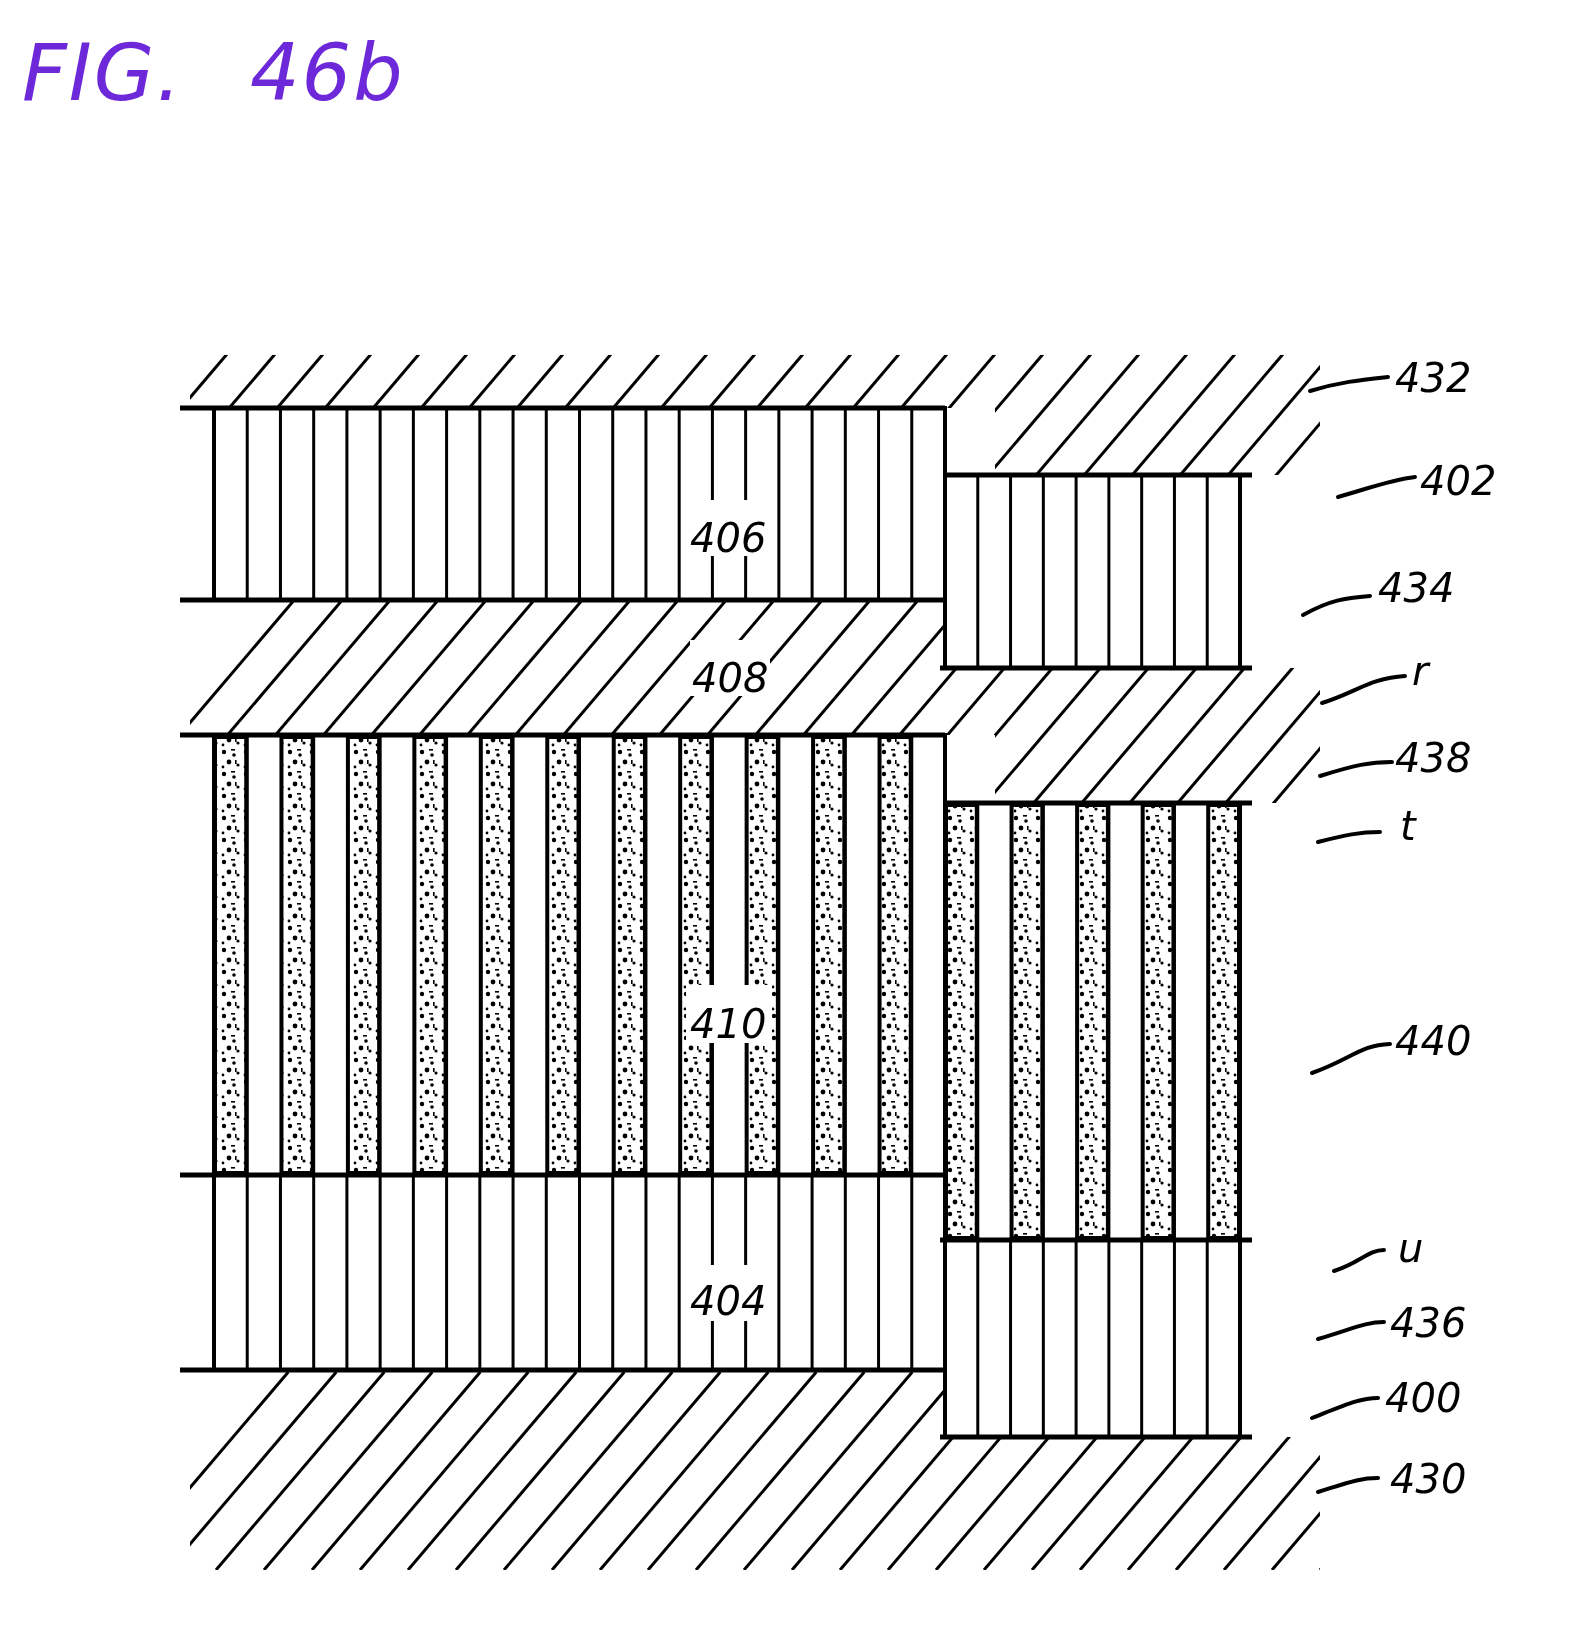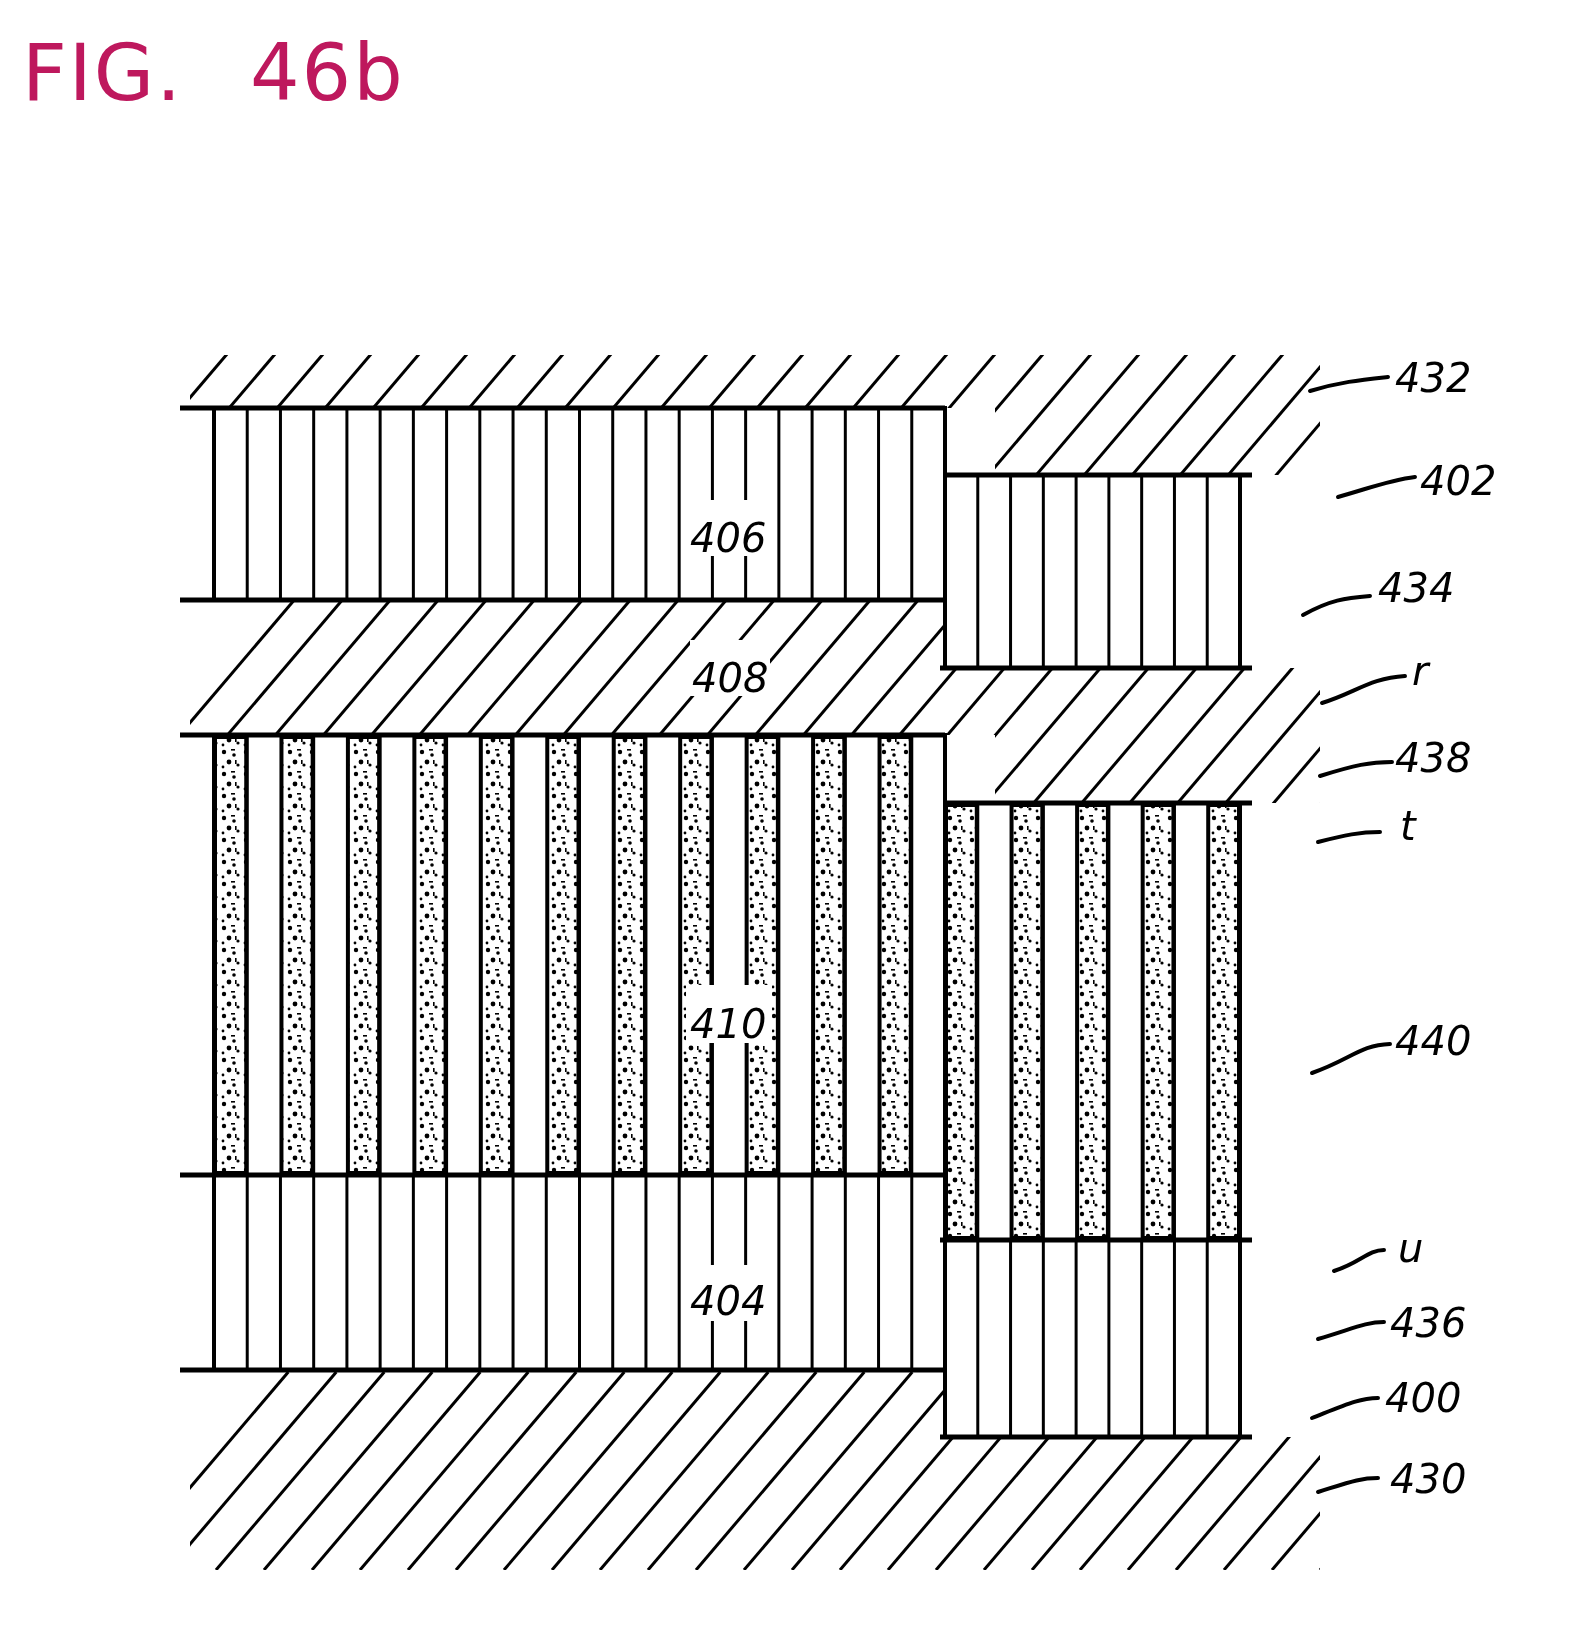--- a/index.html
+++ b/index.html
@@ -1,20 +1,20 @@
 <!DOCTYPE html>
 <html><head>
 <meta charset="utf-8">
 <style>
   html, body { margin: 0; padding: 0; background: #ffffff; }
   body { width: 1584px; height: 1649px; position: relative; overflow: hidden; }
   #fig-title {
     position: absolute; left: 22px; top: 28px;
-    font-family: "DejaVu Sans", sans-serif; 
-    font-size: 78px; letter-spacing: 2px; color: #be185d;
+    font-family: "DejaVu Sans", sans-serif; font-style: italic;
+    font-size: 78px; letter-spacing: 2px; color: #6d28d9;
     word-spacing: 40px;
   }
   svg#diagram { position: absolute; left: 0; top: 0; }
   .lbl { font-family: "DejaVu Sans", sans-serif; font-style: italic; font-size: 40px; fill: #000; }
   .lbl-in { font-family: "DejaVu Sans", sans-serif; font-style: italic; font-size: 40px; fill: #000; }
 </style>
 </head>
 <body>
 
 <div id="fig-title">FIG.  46b</div>

